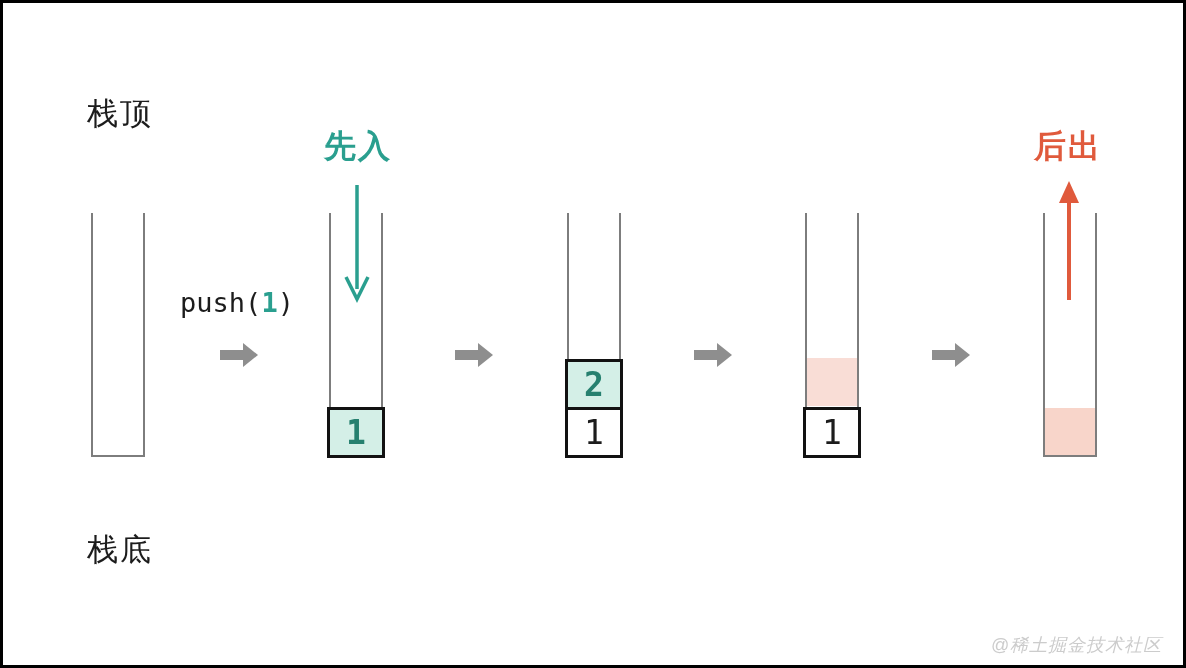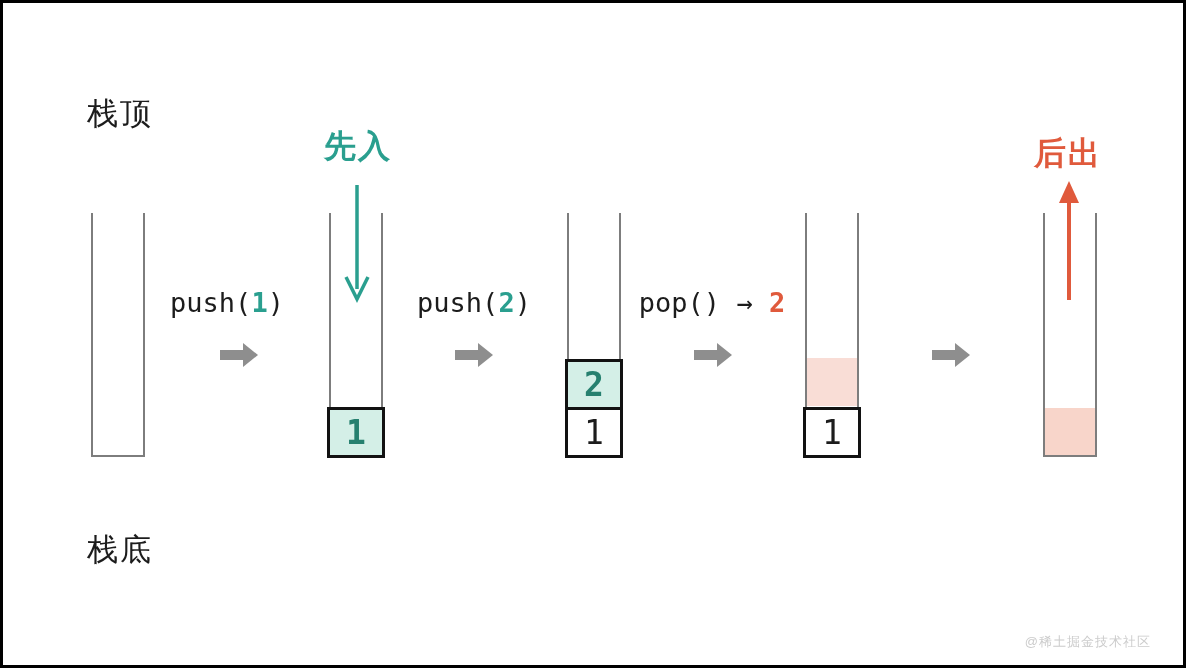--- a/index.html
+++ b/index.html
@@ -28,21 +28,21 @@
   .annot {
     position:absolute;
     top:122px;
     transform:translateX(-50%);
     font-size:32px;
     font-weight:600;
     letter-spacing:2px;
     white-space:nowrap;
   }
   .annot.first-in { left:355px; }
-  .annot.last-out { left:1065px;margin-top:7px; }
+  .annot.last-out { left:1065px; }
 
   
   .stack {
     position:absolute;
     top:210px;
     width:54px; height:244px;
     border-left:2px solid #7d7d7d;
     border-right:2px solid #7d7d7d;
     border-bottom:2px solid #7d7d7d;
   }
@@ -95,23 +95,24 @@
   .block-arrow.a1 { left:217px; }
   .block-arrow.a2 { left:452px; }
   .block-arrow.a3 { left:691px; }
   .block-arrow.a4 { left:929px; }
   .dir-arrow { position:absolute; }
   .dir-arrow.down { left:339px;  top:182px; }
   .dir-arrow.up   { left:1051px; top:178px; }
 
   .watermark {
     position:absolute;
-    right:32px; top:630px;
-    font-size:13px;
+    right:21px; top:630px;
+    font-size:18px;
     letter-spacing:1px;
+    font-style:italic;
   }
 </style>
 </head>
 <body>
 
 <div class="canvas">
 
   <div class="corner-label top">栈顶</div>
   <div class="corner-label bottom">栈底</div>
 
@@ -141,28 +142,22 @@
 
   <div class="stack s4">
     <div class="cell slot0">1</div>
     <div class="ghost g-slot1" style="background: rgb(249, 221, 214);"></div>
   </div>
 
   <div class="stack s5">
     <div class="ghost g-slot0" style="background: rgb(248, 213, 202);"></div>
   </div>
 
-  <div class="op" style="left:224px">
+  <div class="op" style="left:234px">
     <span>push(</span><span class="num" style="color: rgb(42, 159, 143);">1</span><span>)</span>
-  </div>
-  <div class="op" style="left:471px">
-    <span>push(</span><span class="num" style="color: rgb(42, 159, 143);">2</span><span>)</span>
-  </div>
-  <div class="op" style="left:709px">
-    <span>pop() → </span><span class="num" style="color: rgb(224, 90, 60);">2</span><span></span>
   </div>
 
   <svg class="block-arrow a1" width="38" height="24" style="color: rgb(142, 142, 142);">
     <rect x="0" y="7" width="23" height="10" fill="currentColor"></rect>
     <polygon points="23,0 23,24 38,12" fill="currentColor"></polygon>
   </svg>
   <svg class="block-arrow a2" width="38" height="24" style="color: rgb(142, 142, 142);">
     <rect x="0" y="7" width="23" height="10" fill="currentColor"></rect>
     <polygon points="23,0 23,24 38,12" fill="currentColor"></polygon>
   </svg>

